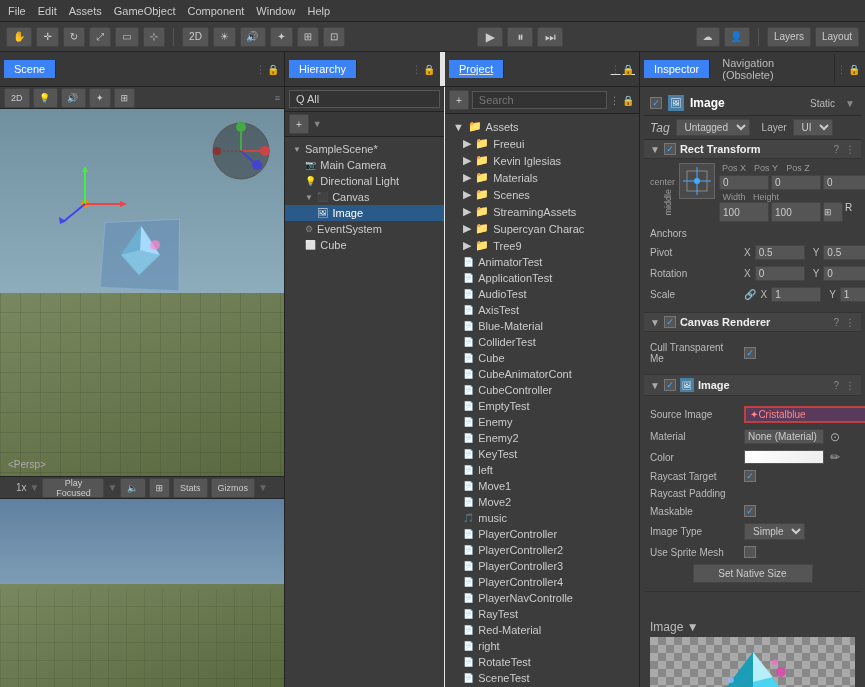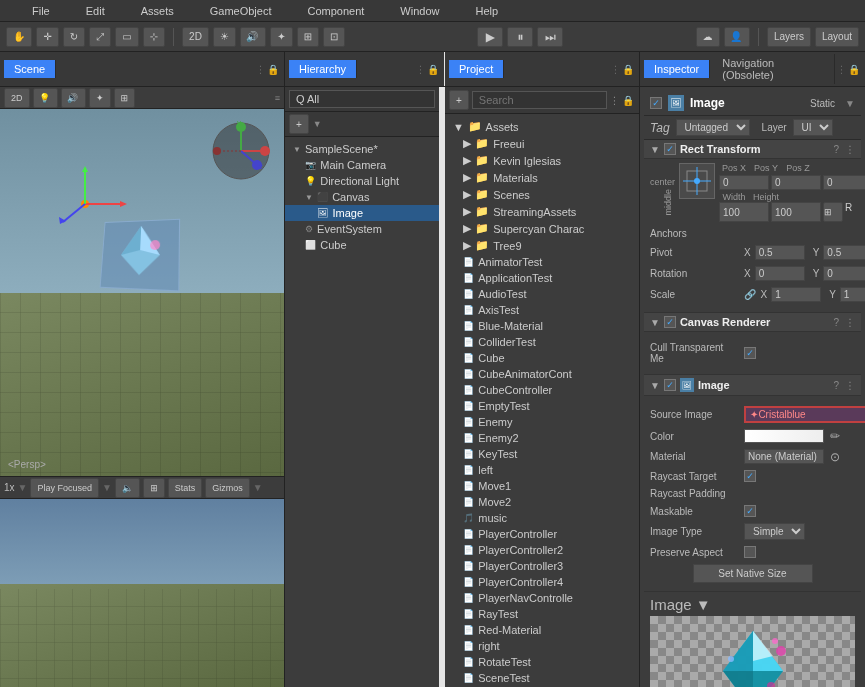--- a/index.html
+++ b/index.html
@@ -23,21 +23,20 @@
       align-items: center;
       padding: 0 8px;
       gap: 12px;
       border-bottom: 1px solid #222;
       flex-shrink: 0;
     }
     .top-menu span {
       color: #ccc;
       font-size: 11px;
       cursor: pointer;
-      margin-left: 24px;
     }
 
     
     .toolbar {
       background: #3c3c3c;
       height: 30px;
       display: flex;
       align-items: center;
       padding: 0 6px;
       gap: 4px;
@@ -109,21 +108,21 @@
       display: flex;
       flex-direction: column;
       flex-shrink: 0;
     }
 
     
     .hierarchy-panel {
       width: 160px;
       display: flex;
       flex-direction: column;
-      border-right: 6px solid #e5e5e5;
+      border-right: 1px solid #e5e5e5;
       flex-shrink: 0;
     }
     .hierarchy-content {
       flex: 1;
       overflow-y: auto;
       background: #3c3c3c;
       padding: 4px 0;
     }
     .hierarchy-item {
       padding: 2px 8px;
@@ -312,25 +311,26 @@
       text-align: center;
     }
 
     
     .image-preview-section {
       padding: 4px 6px;
       border-bottom: 1px solid #333;
     }
     .image-preview-label {
       color: #bbb;
-      font-size: 15px;
+      font-size: 12px;
       margin-bottom: 3px;
       display: flex;
       align-items: center;
       gap: 4px;
+      margin-top: 24px;
     }
     .image-preview-box {
       width: 100%;
       height: 120px;
       background: repeating-conic-gradient(#888 0% 25%, #aaa 0% 50%) 0 0 / 16px 16px;
       position: relative;
       display: flex;
       align-items: center;
       justify-content: center;
       overflow: hidden;
@@ -461,27 +461,27 @@
 </div>
 
 <div style="display:flex; background:#383838; border-bottom:1px solid #222; flex-shrink:0;">
 
   <div style="width:285px; display:flex; border-right:1px solid #222; padding:2px 4px; gap:2px; align-items:center;">
     <span class="panel-section-tab active">Scene</span>
     <span style="color:#666;font-size:10px;margin-left:auto;">⋮</span>
     <span style="color:#666;font-size:10px;">🔒</span>
   </div>
 
-  <div style="width:160px; display:flex; border-right:1px solid #e5e5e5; padding:2px 4px; gap:2px; align-items:center;">
+  <div style="width:160px; display:flex; border-right:5px solid #e5e5e5; padding:2px 4px; gap:2px; align-items:center;">
     <span class="panel-section-tab active">Hierarchy</span>
     <span style="color:#666;font-size:10px;margin-left:auto;">⋮</span>
     <span style="color:#666;font-size:10px;">🔒</span>
   </div>
 
-  <div style="width:195px; display:flex; border-right:1px solid #222; padding:2px 4px; gap:2px; align-items:center;">
+  <div style="width:195px; display:flex; border-right:1px solid #222; padding:2px 4px; gap:2px; align-items:center;text-decoration:underline;">
     <span class="panel-section-tab active">Project</span>
     <span style="color:#666;font-size:10px;margin-left:auto;">⋮</span>
     <span style="color:#666;font-size:10px;">🔒</span>
   </div>
 
   <div style="flex:1; display:flex; padding:2px 4px; gap:2px; align-items:center;">
     <span class="panel-section-tab active">Inspector</span>
     <span class="panel-section-tab">Navigation (Obsolete)</span>
     <span style="color:#666;font-size:10px;margin-left:auto;">⋮</span>
     <span style="color:#666;font-size:10px;">🔒</span>
@@ -552,21 +552,21 @@
           <line x1="30" y1="40" x2="8" y2="58" stroke="#4444ee" stroke-width="2"></line>
           <polygon points="5,60 4,53 11,57" fill="#4444ee"></polygon>
         </svg>
 
         <div style="position:absolute;bottom:6px;left:8px;color:#aaa;font-size:10px;">&lt;Persp&gt;</div>
       </div>
     </div>
 
     <div class="game-section">
 
-      <div style="background:#3c3c3c;height:22px;display:flex;align-items:center;padding:0 4px;gap:3px;border-bottom:1px solid #222;flex-shrink:0;">
+      <div style="background:#3c3c3c;height:22px;display:flex;align-items:center;padding:0 16px;gap:3px;border-bottom:1px solid #222;flex-shrink:0;">
         <span style="color:#bbb;font-size:10px;">1x</span>
         <span style="color:#666;font-size:10px;">▼</span>
         <button class="toolbar-btn" style="font-size:9px;">Play Focused</button>
         <span style="color:#666;font-size:10px;">▼</span>
         <button class="toolbar-btn" style="font-size:9px;">🔈</button>
         <button class="toolbar-btn" style="font-size:9px;">⊞</button>
         <button class="toolbar-btn" style="font-size:9px;">Stats</button>
         <button class="toolbar-btn" style="font-size:9px;">Gizmos</button>
         <span style="color:#666;font-size:10px;">▼</span>
       </div>
@@ -924,29 +924,29 @@
       </div>
       <div class="component-body">
 
         <div class="prop-row">
           <span class="prop-label">Source Image</span>
           <input class="source-image-field" type="text" value="✦Cristalblue" style="">
 
         </div>
 
         <div class="prop-row">
+          <span class="prop-label">Material</span>
+          <input class="prop-input-wide" type="text" value="None (Material)" style="">
+          <span style="color:#aaa;font-size:12px;cursor:pointer;margin-left:2px;">⊙</span>
+        </div>
+
+        <div class="prop-row">
           <span class="prop-label">Color</span>
           <div class="color-box"></div>
           <span style="color:#aaa;font-size:12px;cursor:pointer;margin-left:2px;">✏</span>
-        </div>
-
-        <div class="prop-row">
-          <span class="prop-label">Material</span>
-          <input class="prop-input-wide" type="text" value="None (Material)" style="">
-          <span style="color:#aaa;font-size:12px;cursor:pointer;margin-left:2px;">⊙</span>
         </div>
 
         <div class="prop-row">
           <span class="prop-label">Raycast Target</span>
           <div class="checkbox checked"></div>
         </div>
 
         <div class="prop-row">
           <span class="prop-label">Raycast Padding</span>
         </div>
@@ -959,25 +959,25 @@
         <div class="prop-row">
           <span class="prop-label">Image Type</span>
           <select class="dropdown-select">
             <option>Simple</option>
             <option>Sliced</option>
             <option>Tiled</option>
             <option>Filled</option>
           </select>
         </div>
 
-
-        <div class="prop-row">
-          <span class="prop-label">Preserve Aspect</span>
+        <div class="prop-row">
+          <span class="prop-label">Use Sprite Mesh</span>
           <div class="checkbox"></div>
         </div>
+
 
         <button class="set-native-btn">Set Native Size</button>
       </div>
 
       <div class="image-preview-section">
         <div class="image-preview-label">
           <span>Image ▼</span>
         </div>
         <div class="image-preview-box">
 

